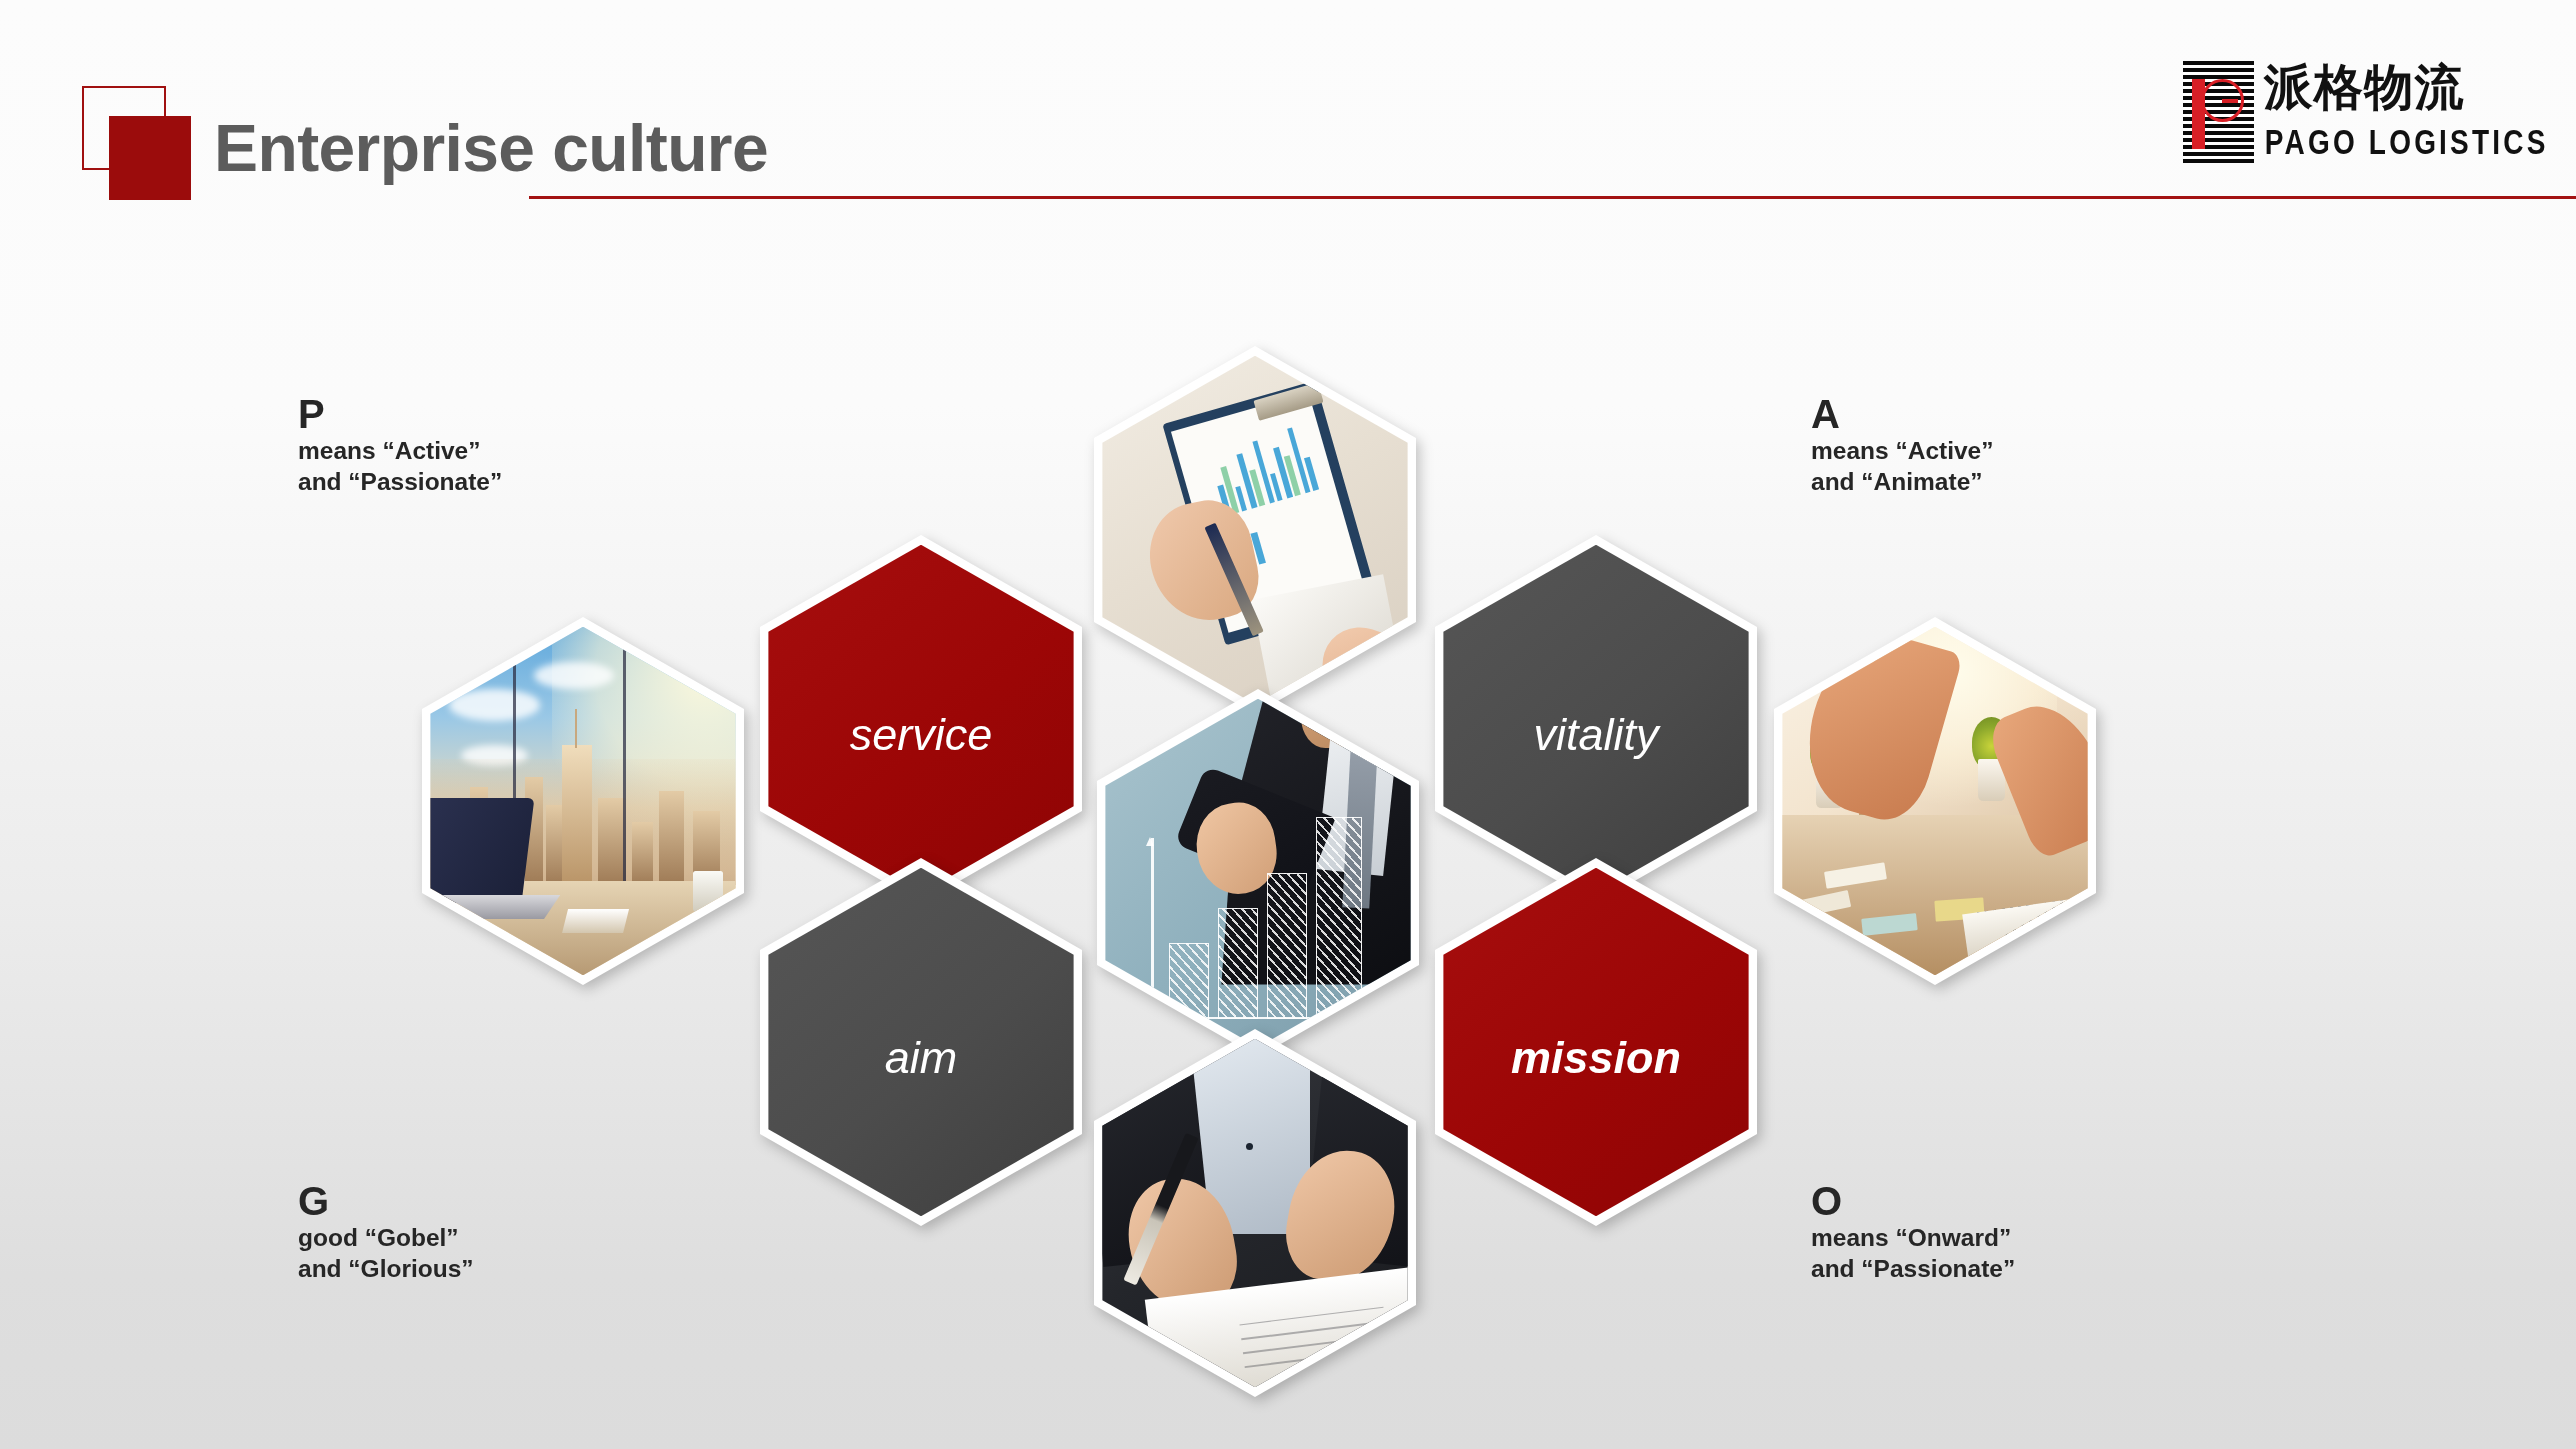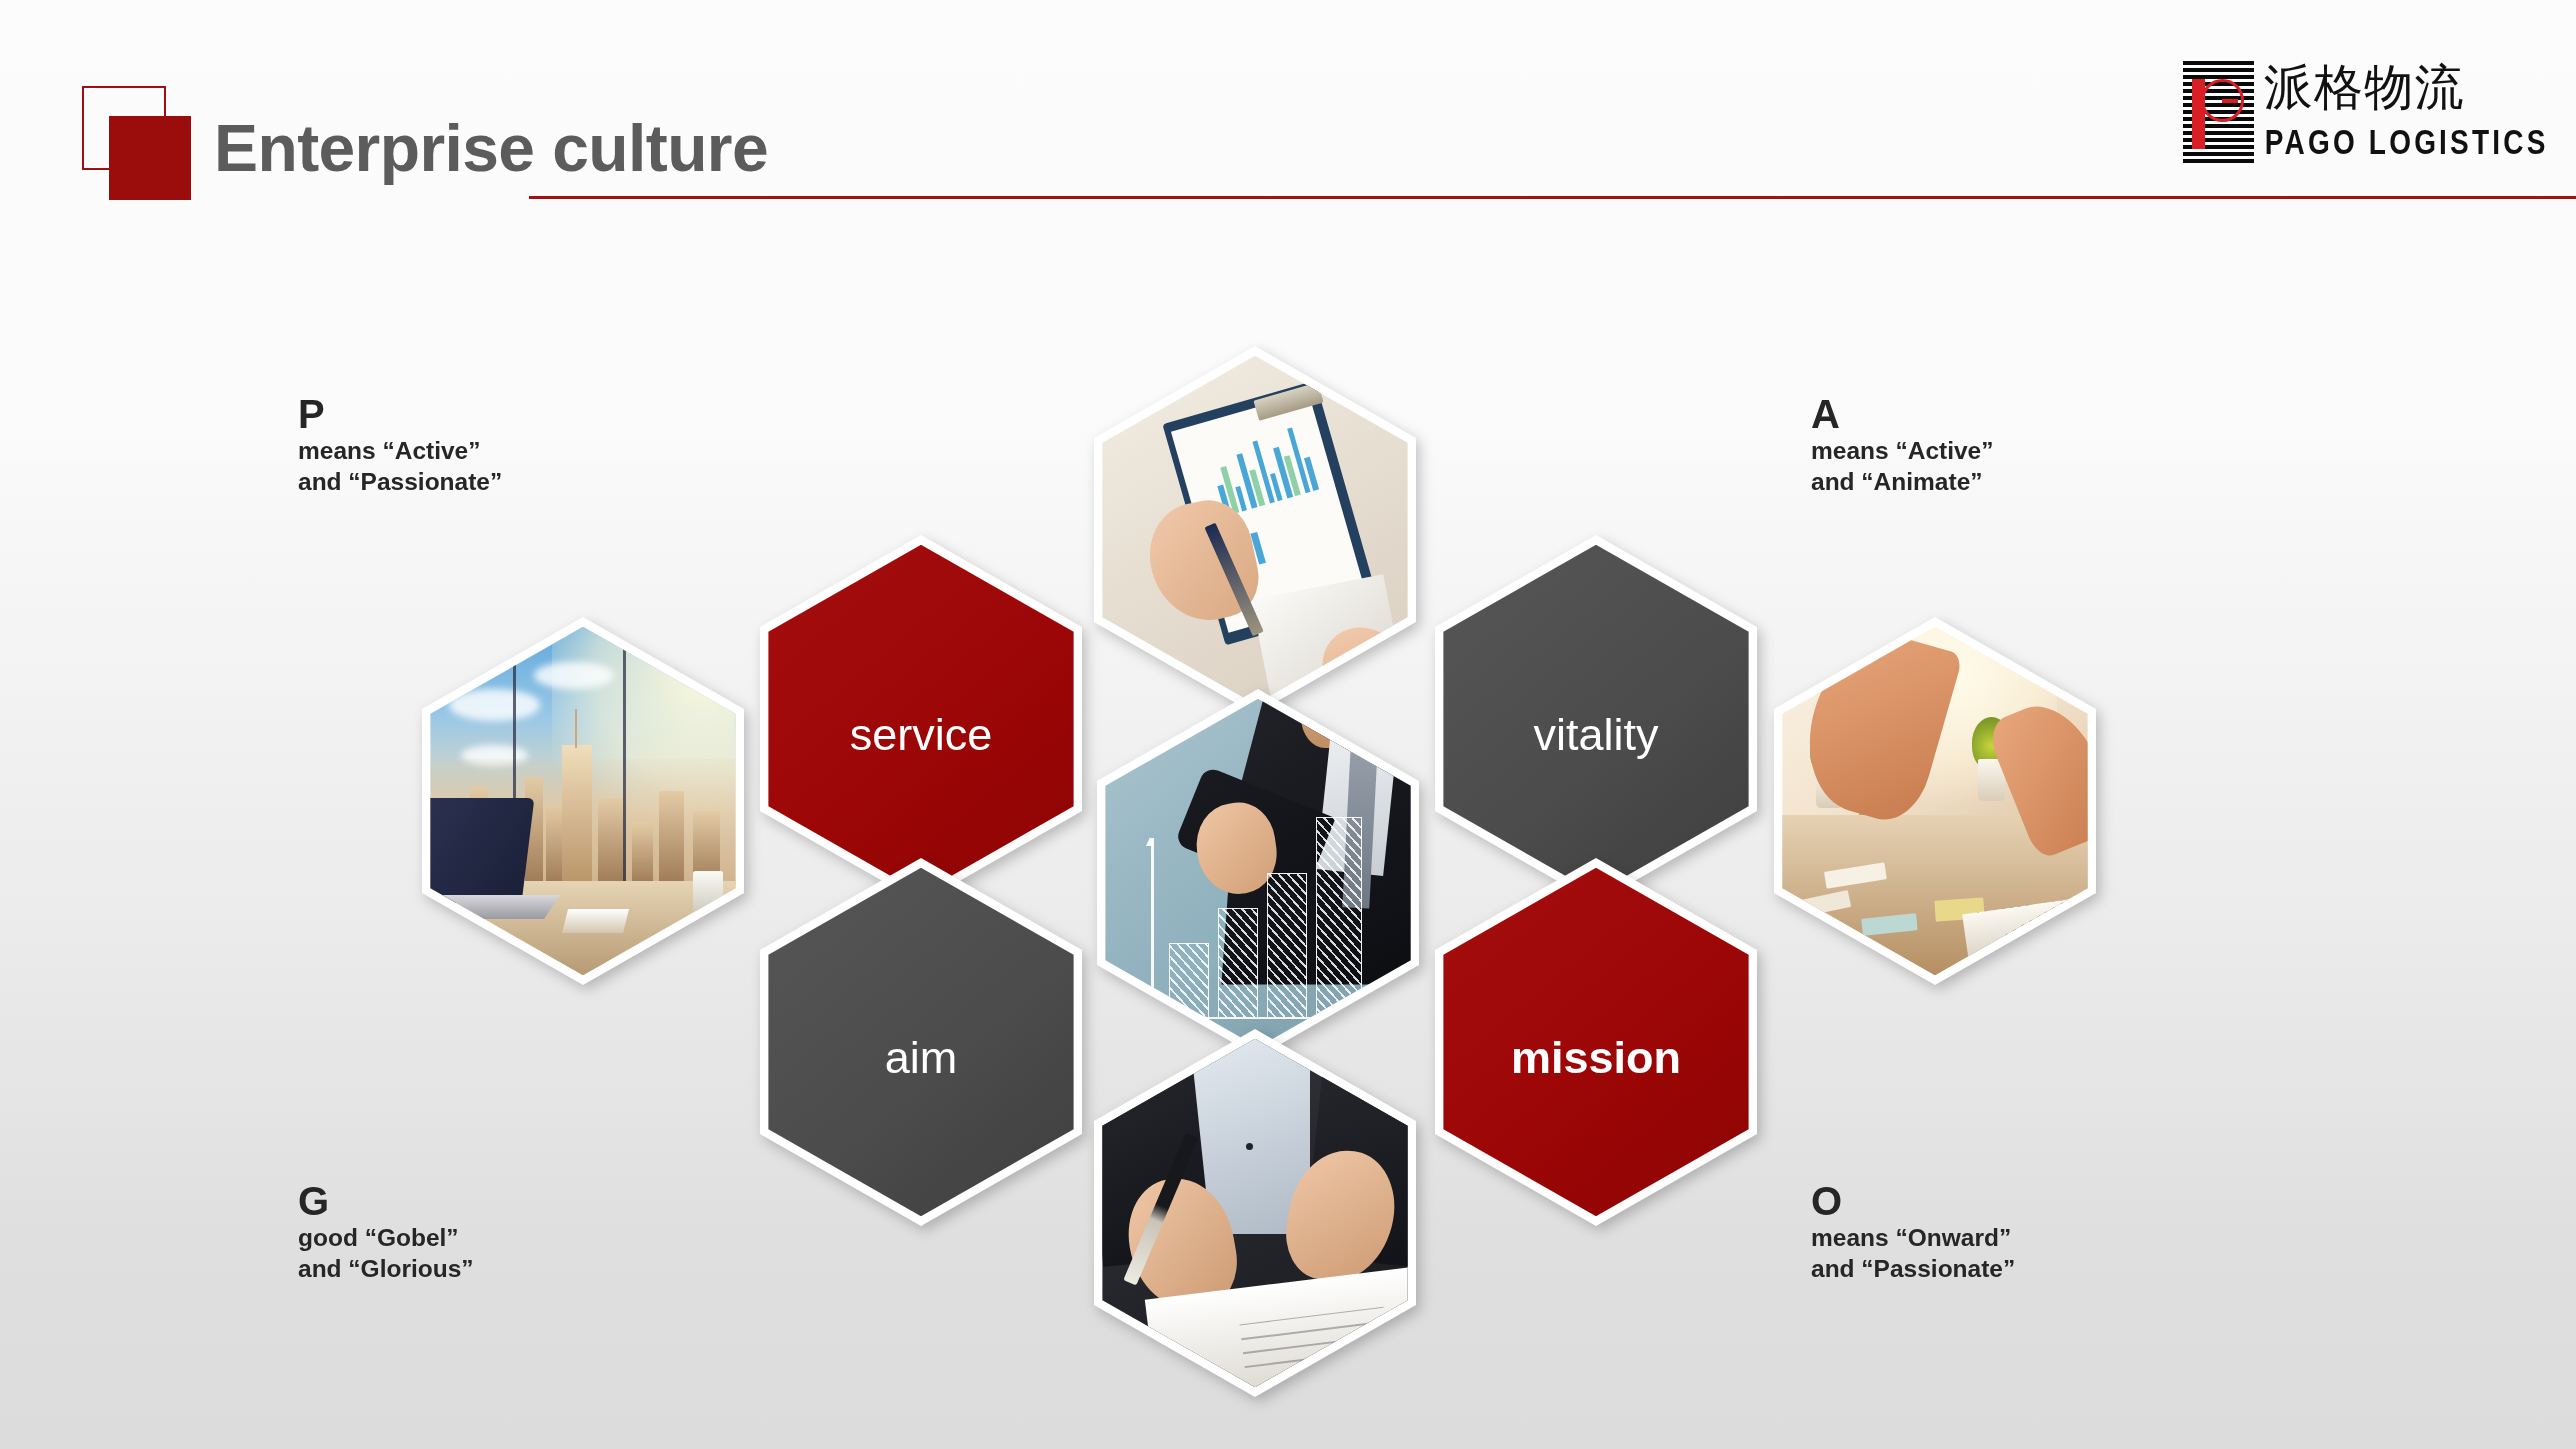--- a/index.html
+++ b/index.html
@@ -42,21 +42,21 @@
   }
   #logo-gcircle {
     position:absolute; left:18px; top:18px; width:43px; height:43px;
     border:3.2px solid #D81F26; border-radius:50%;
   }
   #logo-gcircle::after{
     content:""; position:absolute; left:18px; top:16.7px; width:16.7px; height:3.9px; background:#D81F26;
   }
   #logo-cn {
     position:absolute; left:81px; top:1.3px;
-    font-size:49px; font-weight:normal; color:#111; letter-spacing:1.3px;
+    font-size:49px; font-weight:bold; color:#111; letter-spacing:1.3px;
     line-height:1.05; white-space:nowrap;
     font-family:"DejaVu Sans","Liberation Sans",sans-serif;
   }
   #logo-en {
     position:absolute; left:82px; top:62px;
     font-size:28px; font-weight:bold; color:#111; letter-spacing:3.2px;
     white-space:nowrap; transform:scaleY(1.25); transform-origin:left top;
   }
 
   
@@ -71,20 +71,21 @@
   #label-a { left:1811px; top:393px; }
   #label-g { left:298px; top:1180px; }
   #label-o { left:1811px; top:1180px; }
 
   
   #cluster { position:absolute; left:0; top:0; width:2576px; height:1449px; }
 
   .hexwrap {
     position:absolute; width:322px; height:368px;
     filter:drop-shadow(4.5px 5.8px 6.4px rgba(0,0,0,0.22));
+    font-style:italic;
   }
   .hex {
     position:absolute; inset:0;
     clip-path:polygon(50% 0%, 100% 25%, 100% 75%, 50% 100%, 0% 75%, 0% 25%);
     background:#ffffff;
     display:flex; align-items:center; justify-content:center;
   }
   .hex-inner {
     position:absolute; left:8.4px; top:9.7px; right:8.4px; bottom:9.7px;
     clip-path:polygon(50% 0%, 100% 25%, 100% 75%, 50% 100%, 0% 75%, 0% 25%);

